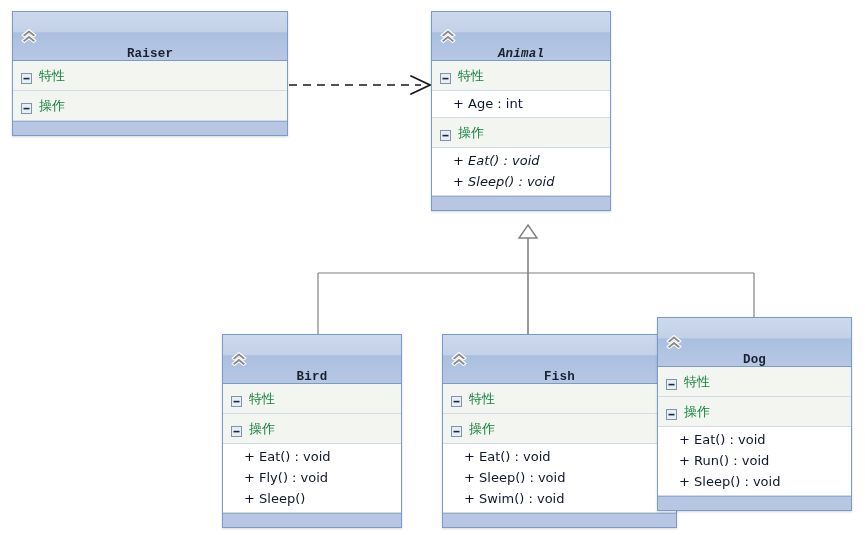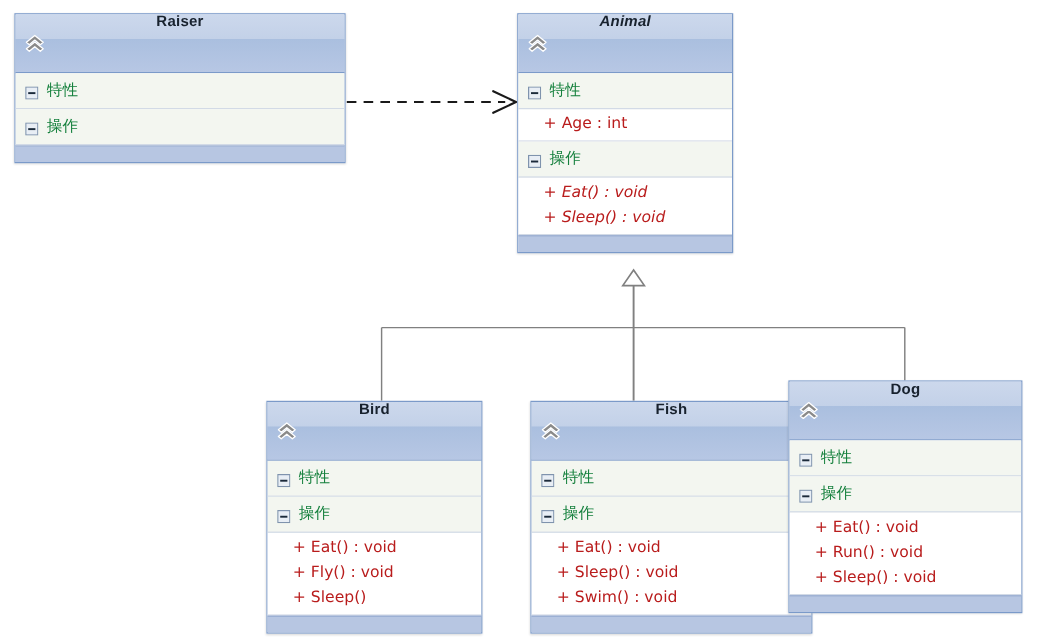--- a/index.html
+++ b/index.html
@@ -22,21 +22,21 @@
     box-sizing:border-box;
     border:1px solid #7b9ac9;
     background:#ffffff;
     box-shadow:0 1px 2px rgba(0,0,0,.16);
   }
   .uml-header{
     position:relative;
     height:48px;
     border-bottom:1px solid #7b9ac9;
     background:linear-gradient(to bottom,#ccd8ec 0%,#c3d1e8 42%,#aabfdf 43%,#b7c7e4 100%);
-    display:flex;align-items:flex-start;justify-content:center;
+    display:flex;align-items:flex-end;justify-content:center;font-family:Liberation Mono, monospace;
   }
   .uml-title{
     font-size:12.5px;font-weight:bold;color:#18222e;letter-spacing:.2px;
     line-height:1;
   }
   .uml-title.abstract{font-style:italic;}
   .chev-icon{
     position:absolute;left:7px;top:50%;transform:translateY(-50%);
     width:18px;height:18px;
   }
@@ -52,21 +52,21 @@
   .sect-label{
     font-size:13px;color:#15803d;line-height:1;
     font-family:"DejaVu Sans","Liberation Sans",sans-serif;
   }
   .members{
     background:#ffffff;
     padding:2px 0 3px 0;
     border-bottom:1px solid #d2dae6;
   }
   .member{
-    font-size:13px;color:#b91c1c;
+    font-size:13px;color:#0f172a;
     padding:1px 0 1px 21px;
     line-height:19px;
     white-space:nowrap;
     font-family:"DejaVu Sans","Liberation Sans",sans-serif;
   }
   .member.italic{font-style:italic;}
   .uml-footer{
     background:#b7c6e2;
     border-top:1px solid #96abd0;
     height:13px;

